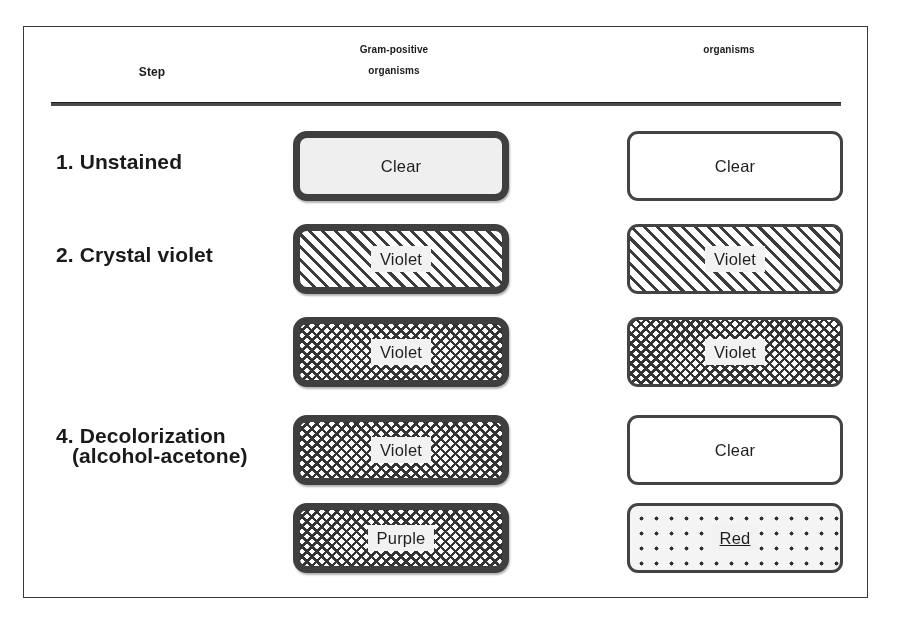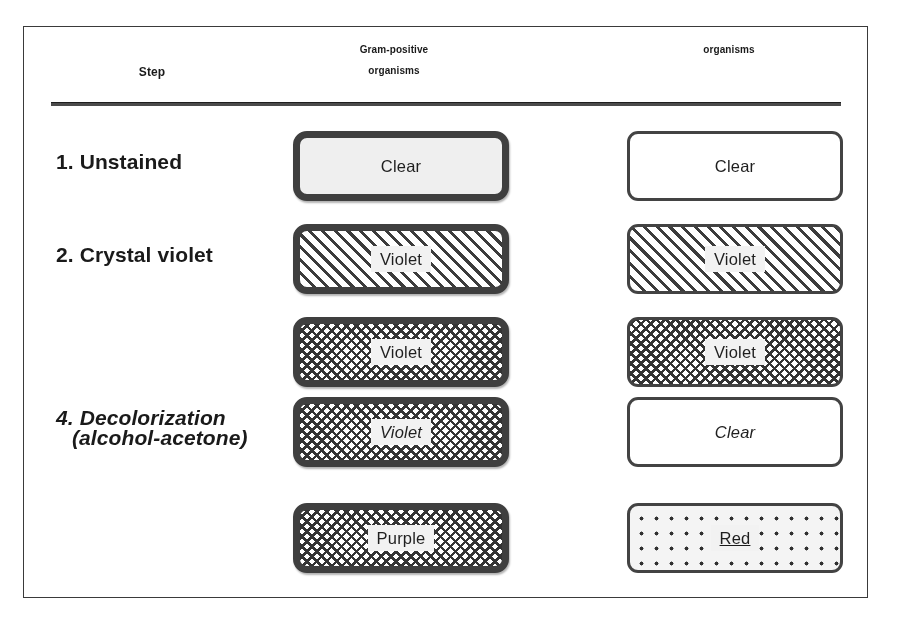--- a/index.html
+++ b/index.html
@@ -236,21 +236,21 @@
           <span class="box-label masked">Violet</span>
         </div>
       </div>
       <div class="cell neg">
         <div class="box thin fill-cross">
           <span class="box-label masked">Violet</span>
         </div>
       </div>
     </div>
 
-    <div class="row" style="top:354px;font-style:italic;">
+    <div class="row" style="top:372px;">
       <div class="row-label">
         <div>4. Decolorization</div>
         <div class="sub">(alcohol-acetone)</div>
       </div>
       <div class="cell pos">
         <div class="box thick fill-cross">
           <span class="box-label masked">Violet</span>
         </div>
       </div>
       <div class="cell neg">

